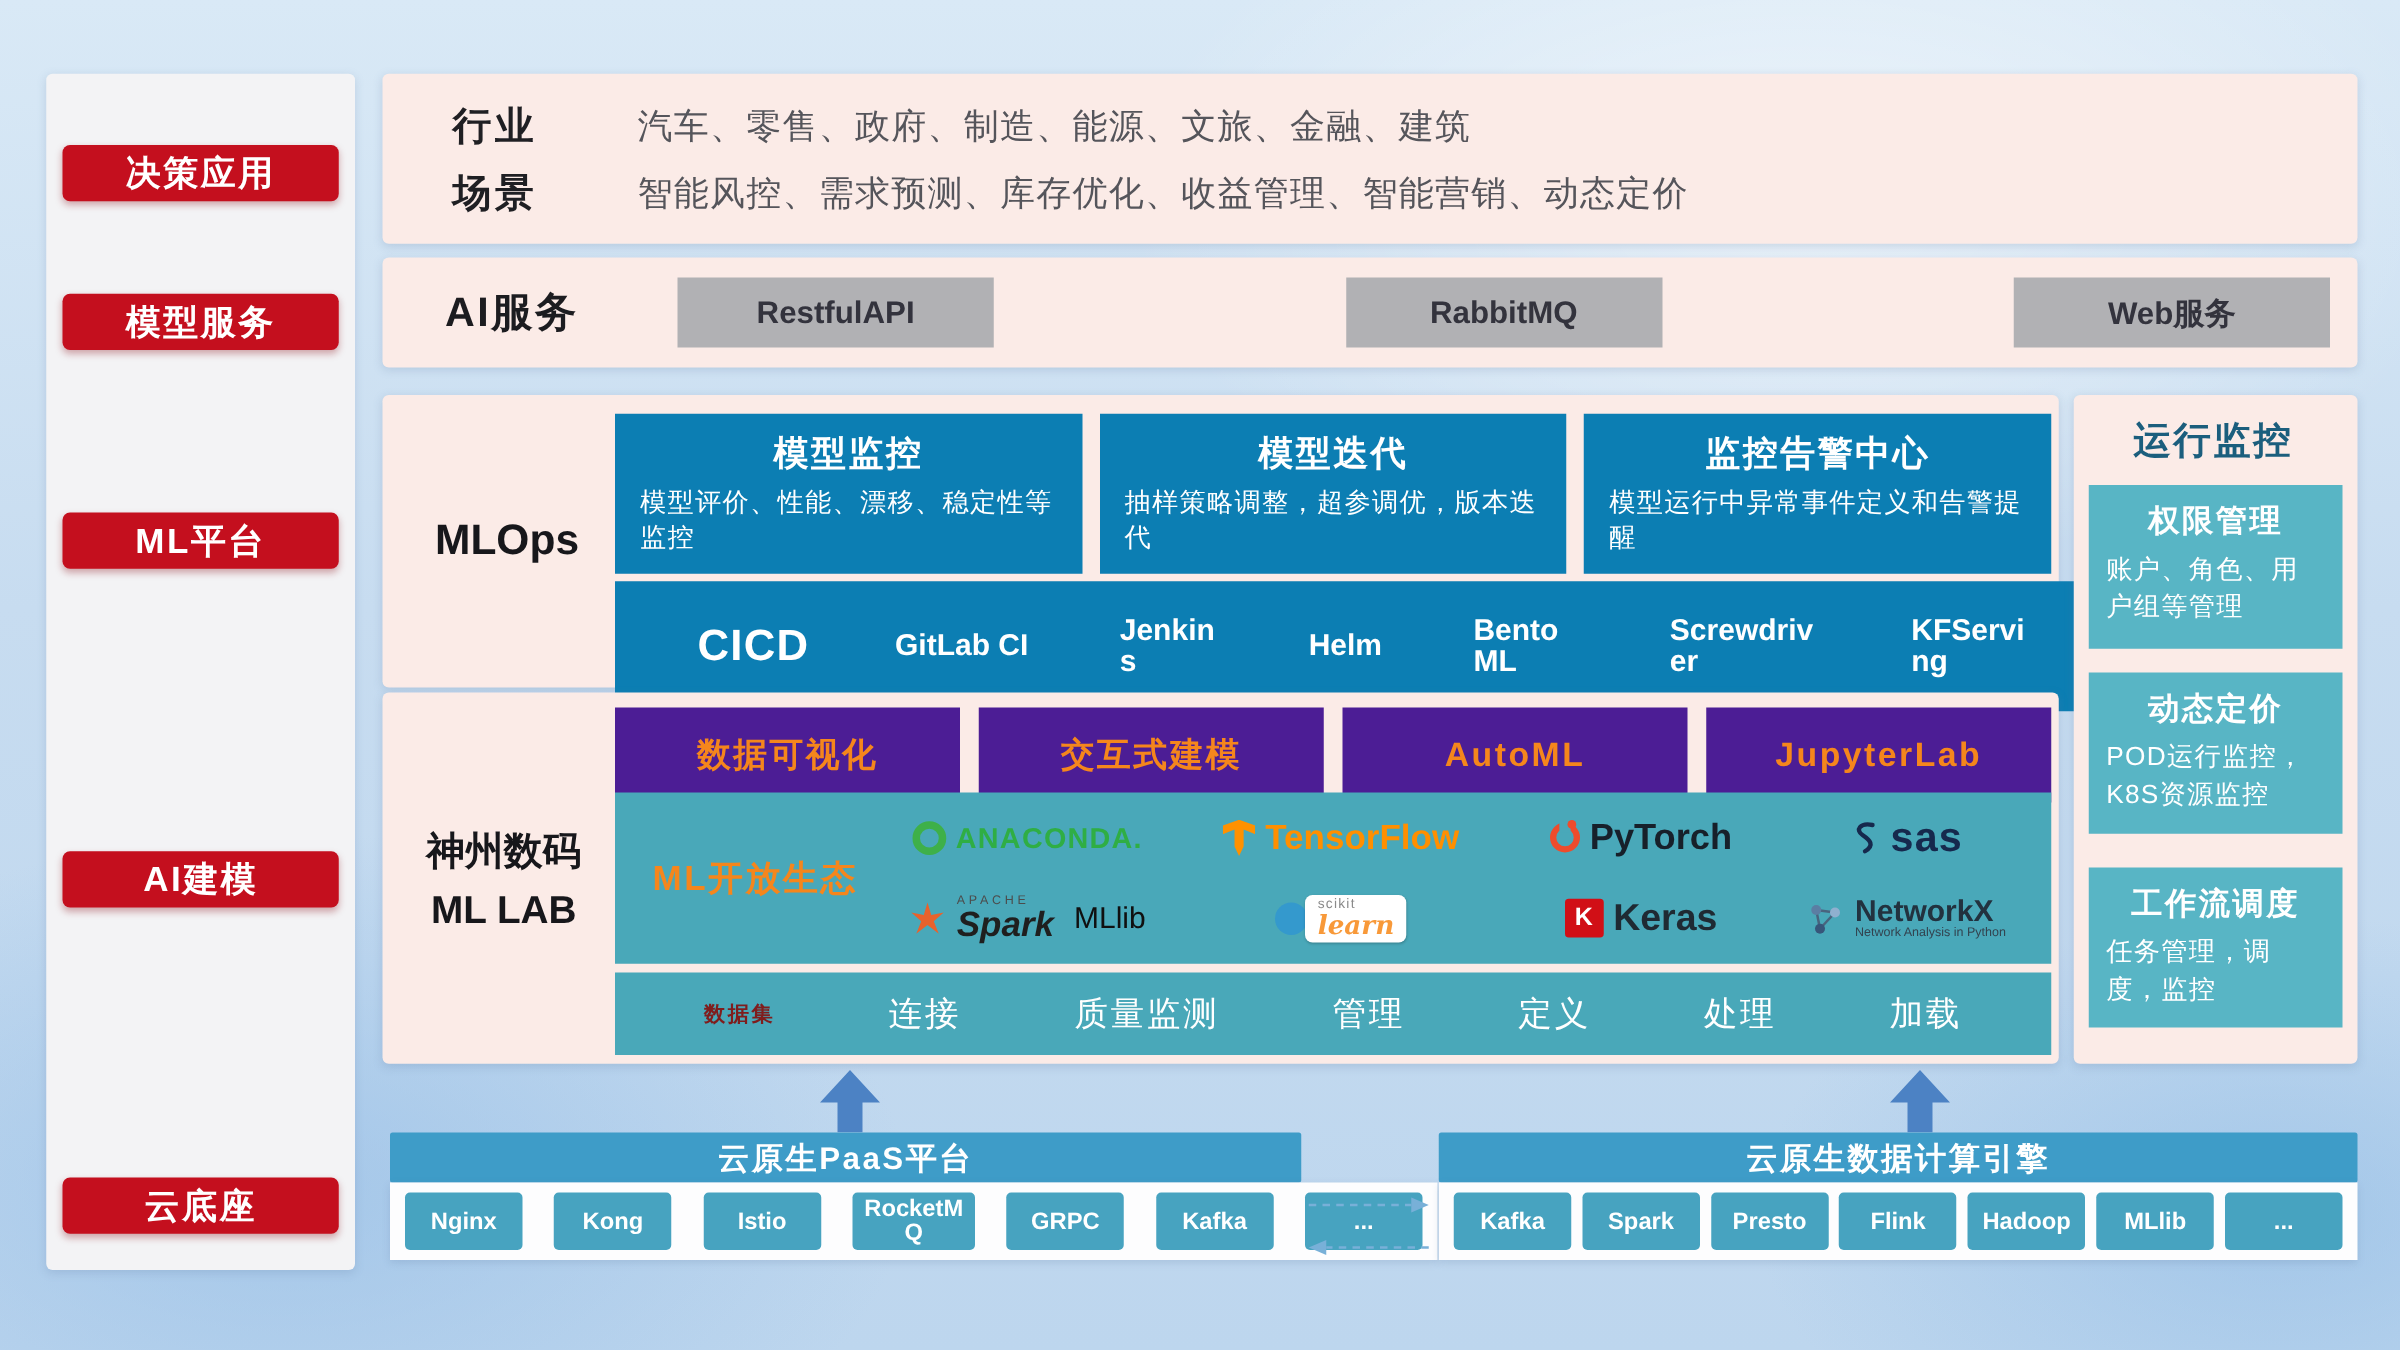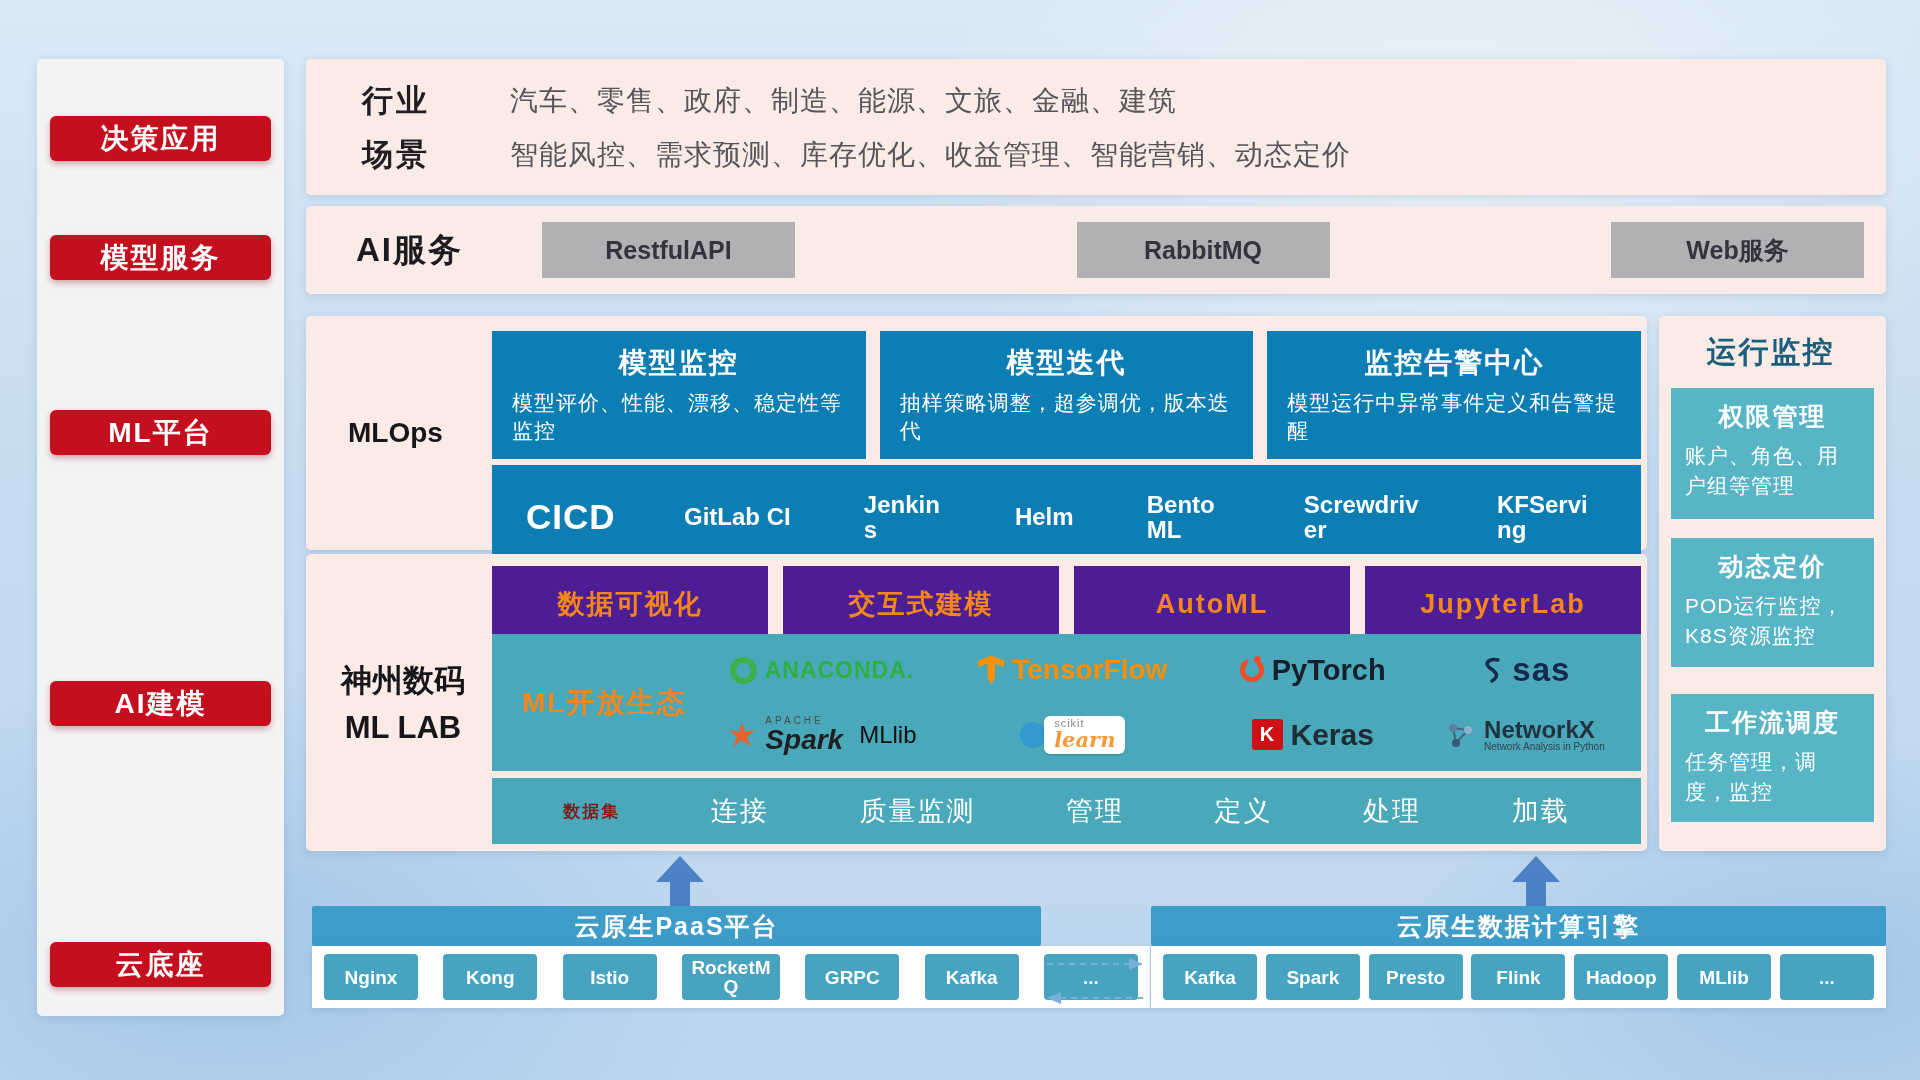--- a/index.html
+++ b/index.html
@@ -26,26 +26,26 @@
   .ind-row{display:flex;align-items:center;height:52px;margin-top:2px;}
   .ind-label{width:148px;padding-left:56px;font-size:31px;font-weight:bold;color:#1f1f23;letter-spacing:3px;}
   .ind-value{font-size:28px;color:#55555b;letter-spacing:1px;}
   .row2{left:306px;top:206px;width:1580px;height:88px;display:flex;align-items:center;box-sizing:border-box;}
   .row2-label{width:186px;padding-left:50px;font-size:33px;font-weight:bold;color:#1c1c20;letter-spacing:2px;}
   .row2-btns{flex:1;display:flex;justify-content:space-between;padding-right:22px;}
   .gray-btn{width:253px;height:56px;background:#b1b1b4;display:flex;align-items:center;justify-content:center;
     font-size:25px;font-weight:bold;color:#33333d;}
   
   .row3{left:306px;top:316px;width:1341px;height:234px;}
-  .mlops-label{position:absolute;left:42px;top:50%;transform:translateY(-50%);font-size:28px;font-weight:bold;color:#17171b;}
+  .mlops-label{position:absolute;left:42px;top:50%;transform:translateY(-50%);font-size:34px;font-weight:bold;color:#17171b;}
   .mlops-cards{position:absolute;left:186px;top:15px;width:1149px;height:128px;display:flex;gap:14px;}
   .blue-card{flex:1;background:#0c7eb3;color:#fff;box-sizing:border-box;}
   .blue-card .bc-title{text-align:center;font-size:28px;font-weight:bold;margin:13px 0 7px;letter-spacing:2px;}
   .blue-card .bc-desc{font-size:21px;line-height:1.35;padding:0 20px;letter-spacing:1px;}
-  .cicd{position:absolute;left:186px;top:149px;width:1149px;height:104px;background:#0c7eb3;display:flex;align-items:center;color:#fff;}
+  .cicd{position:absolute;left:186px;top:149px;width:1149px;height:104px;background:#0c7eb3;display:flex;align-items:center;color:#fff;padding-left:32px;}
   .cicd-label{width:158px;padding-left:34px;font-size:35px;font-weight:bold;letter-spacing:1px;}
   .cicd-items{flex:1;display:flex;justify-content:space-between;align-items:center;padding-right:46px;}
   .ci-item{font-size:24px;font-weight:600;line-height:1.05;word-break:break-all;}
   .ci-item:nth-child(1){white-space:nowrap;}
   .ci-item:nth-child(2){max-width:78px;}
   .ci-item:nth-child(4){max-width:84px;}
   .ci-item:nth-child(5){max-width:120px;}
   .ci-item:nth-child(6){max-width:98px;}
   
   .monitor{left:1659px;top:316px;width:227px;height:535px;}

